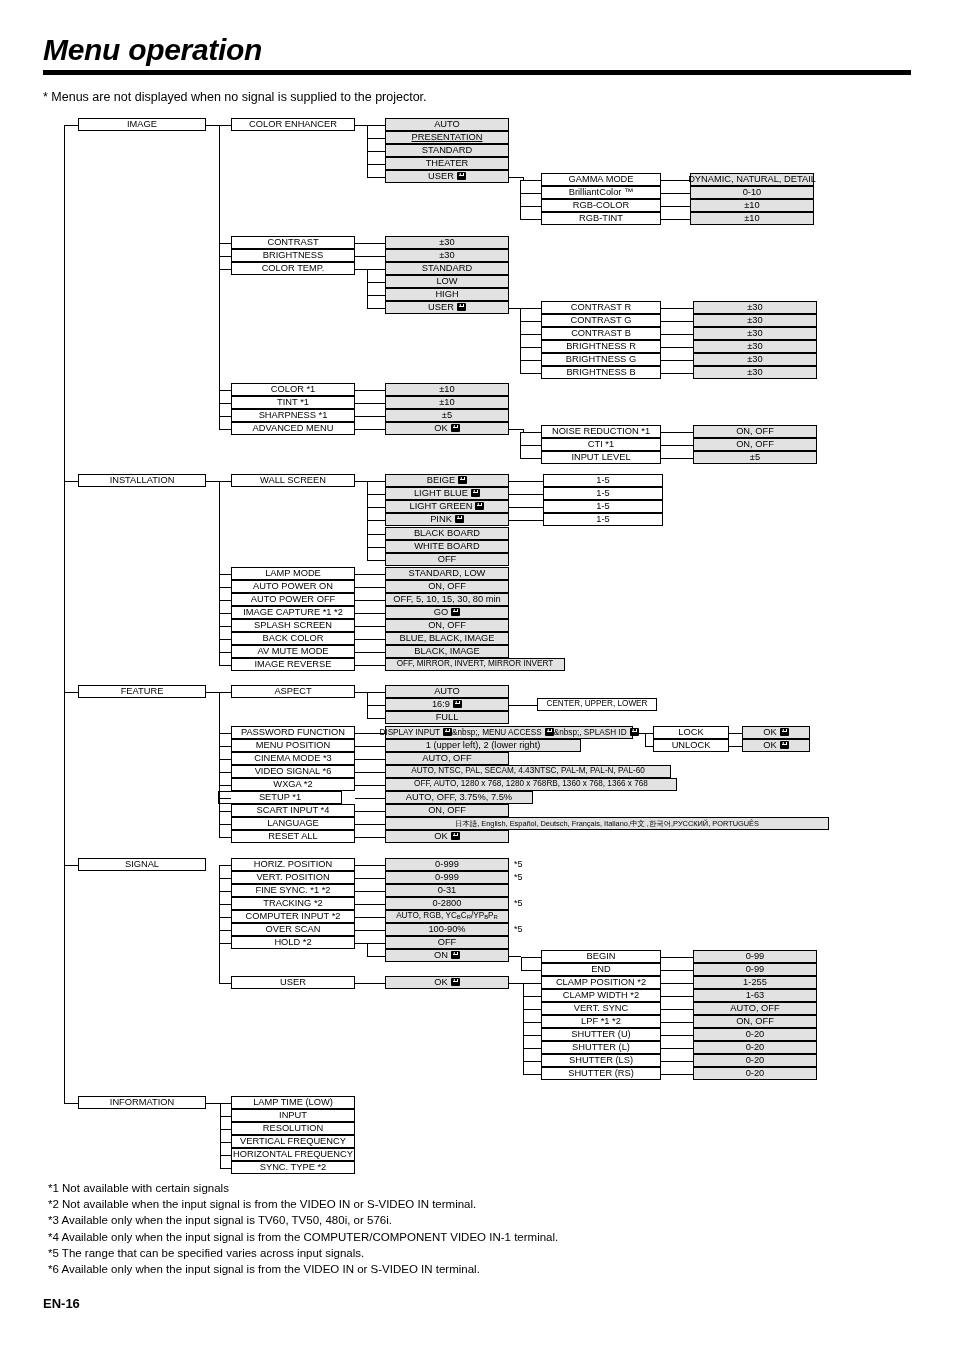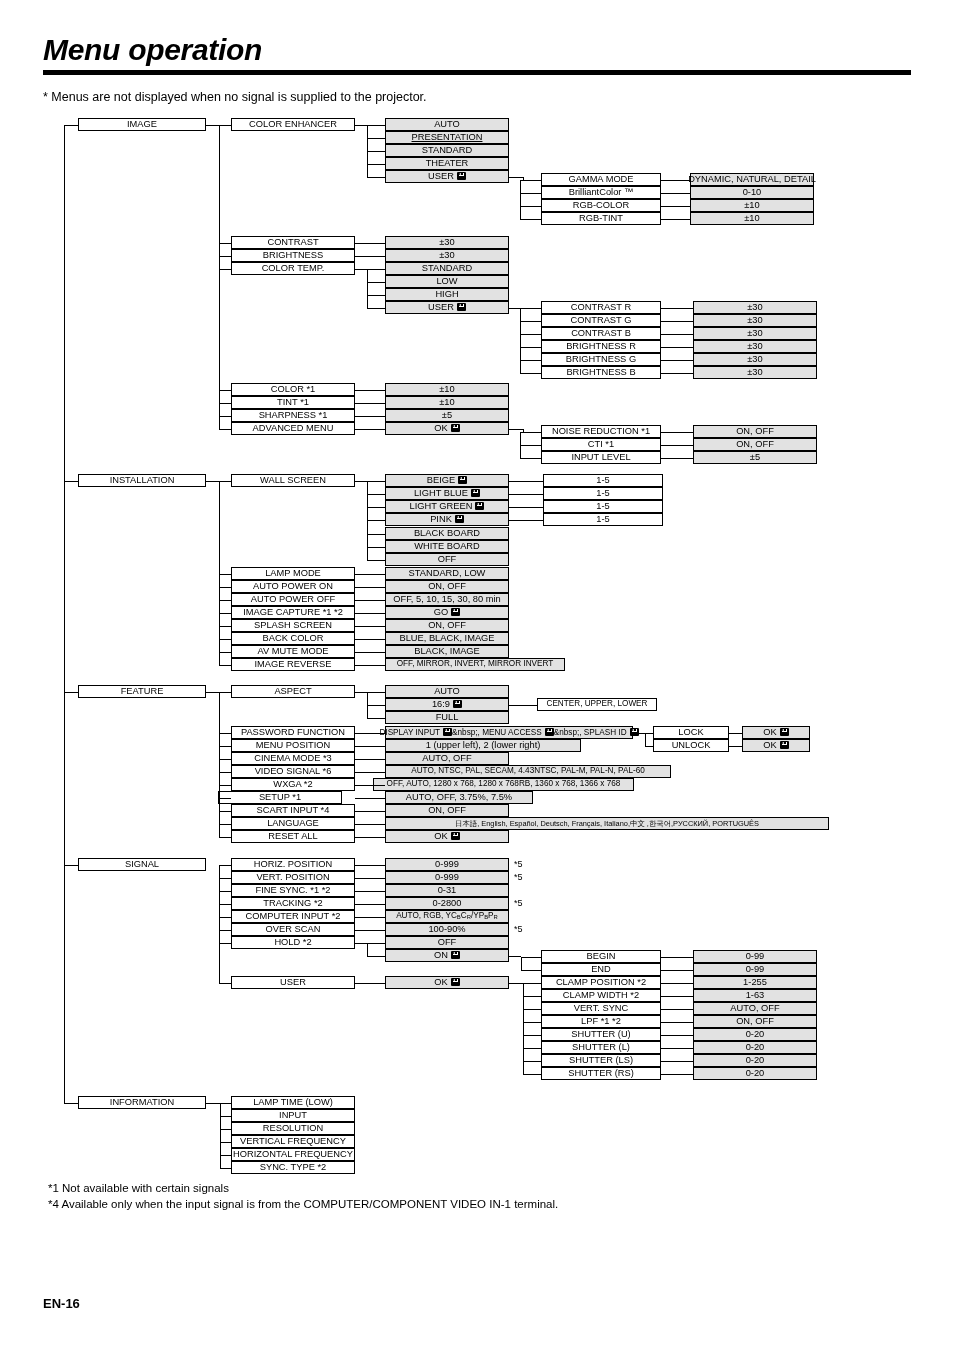--- a/index.html
+++ b/index.html
@@ -535,21 +535,21 @@
     <div class="box" style="left: 231px; top: 765px; width: 124px;">
       <span>VIDEO SIGNAL *6</span>
     </div>
     <div class="box shaded tight" style="left: 385px; top: 765px; width: 286px;">
       <span>AUTO, NTSC, PAL, SECAM, 4.43NTSC, PAL-M, PAL-N, PAL-60</span>
     </div>
     <div class="hline" style="left: 355px; top: 771.5px; width: 30px;"></div>
     <div class="box" style="left: 231px; top: 778px; width: 124px;">
       <span>WXGA *2</span>
     </div>
-    <div class="box shaded tight" style="left: 373px; top: 778px; width: 261px;">
+    <div class="box shaded tight" style="left: 385px; top: 778px; width: 292px;">
       <span>OFF, AUTO, 1280 x 768, 1280 x 768RB, 1360 x 768, 1366 x 768</span>
     </div>
     <div class="hline" style="left: 355px; top: 784.5px; width: 30px;"></div>
     <div class="box" style="left: 218px; top: 791px; width: 124px;">
       <span>SETUP *1</span>
     </div>
     <div class="box shaded" style="left: 385px; top: 791px; width: 148px;">
       <span>AUTO, OFF, 3.75%, 7.5%</span>
     </div>
     <div class="hline" style="left: 355px; top: 797.5px; width: 30px;"></div>
@@ -794,16 +794,20 @@
     <div class="hline" style="left: 220px; top: 1115.5px; width: 11px;"></div>
     <div class="hline" style="left: 220px; top: 1128.5px; width: 11px;"></div>
     <div class="hline" style="left: 220px; top: 1141.5px; width: 11px;"></div>
     <div class="hline" style="left: 220px; top: 1154.5px; width: 11px;"></div>
     <div class="hline" style="left: 220px; top: 1167.5px; width: 11px;"></div>
     <div class="vline" style="left: 64px; top: 124.5px; height: 978px;"></div>
   </div>
 
 <div id="footnotes">
   <div>*1 Not available with certain signals</div>
+  <div>*2 Not available when the input signal is from the VIDEO IN or S-VIDEO IN terminal.</div>
+  <div>*3 Available only when the input signal is TV60, TV50, 480i, or 576i.</div>
   <div>*4 Available only when the input signal is from the COMPUTER/COMPONENT VIDEO IN-1 terminal.</div>
+  <div>*5 The range that can be specified varies across input signals.</div>
+  <div>*6 Available only when the input signal is from the VIDEO IN or S-VIDEO IN terminal.</div>
 </div>
 
 <div id="page-number">EN-16</div>
 
 </body></html>

